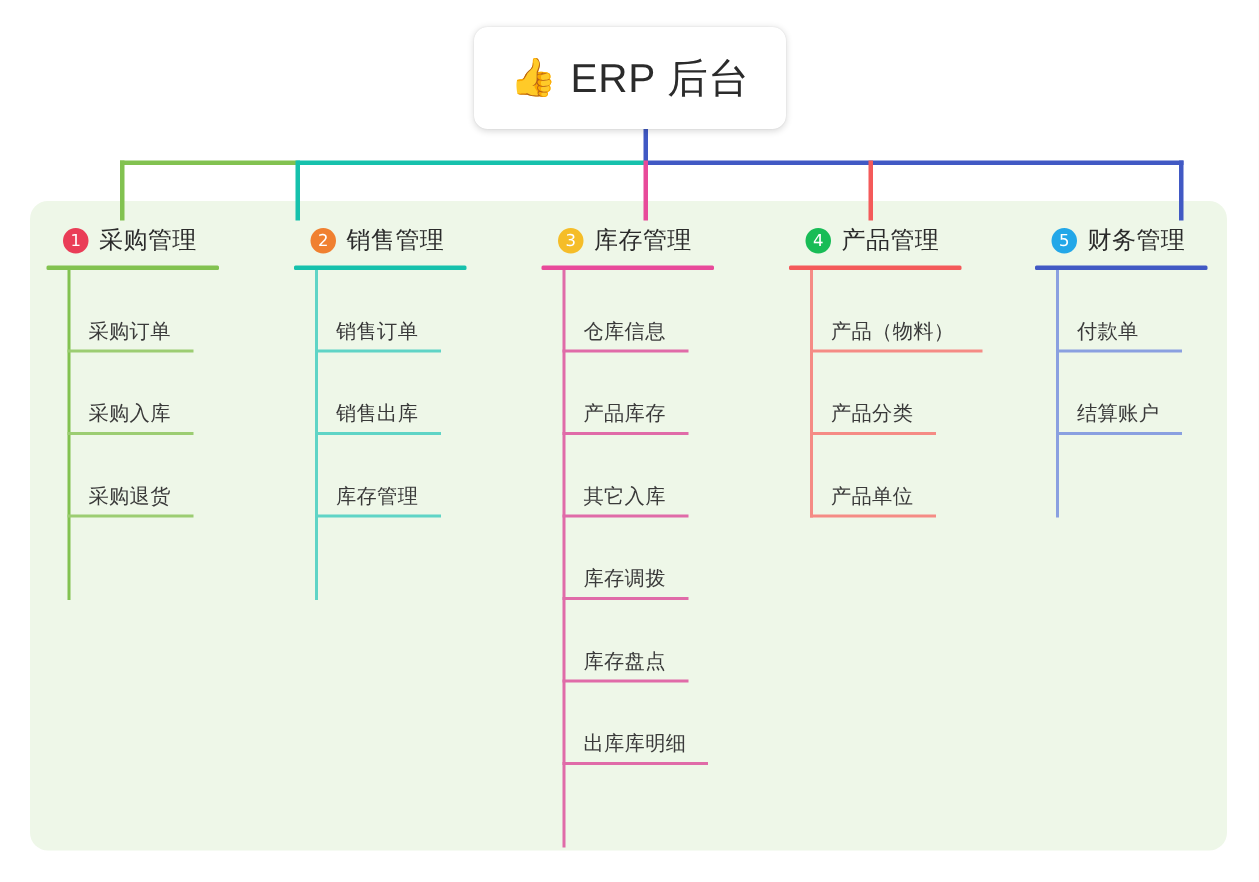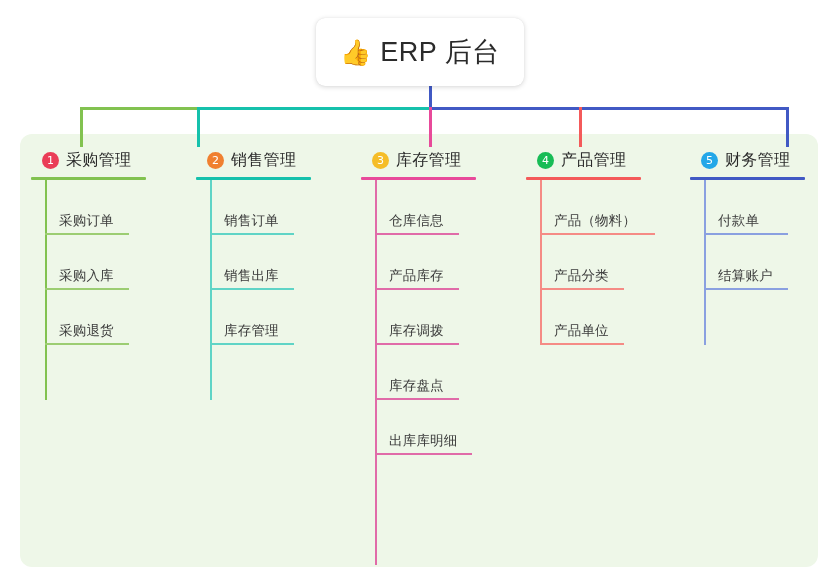--- a/index.html
+++ b/index.html
@@ -221,20 +221,24 @@
       <div class="spine" style="background:#e06ba8; height:385px;"></div>
       <div class="sub-item">
         <span class="sub-label">仓库信息</span>
         <span class="sub-rule" style="background:#e06ba8; width:84px;"></span>
       </div>
       <div class="sub-item">
         <span class="sub-label">产品库存</span>
         <span class="sub-rule" style="background:#e06ba8; width:84px;"></span>
       </div>
       <div class="sub-item">
+        <span class="sub-label">其它入库</span>
+        <span class="sub-rule" style="background:#e06ba8; width:84px;"></span>
+      </div>
+      <div class="sub-item">
         <span class="sub-label">库存调拨</span>
         <span class="sub-rule" style="background:#e06ba8; width:84px;"></span>
       </div>
       <div class="sub-item">
         <span class="sub-label">库存盘点</span>
         <span class="sub-rule" style="background:#e06ba8; width:84px;"></span>
       </div>
       <div class="sub-item">
         <span class="sub-label">出库库明细</span>
         <span class="sub-rule" style="background:#e06ba8; width:97px;"></span>

